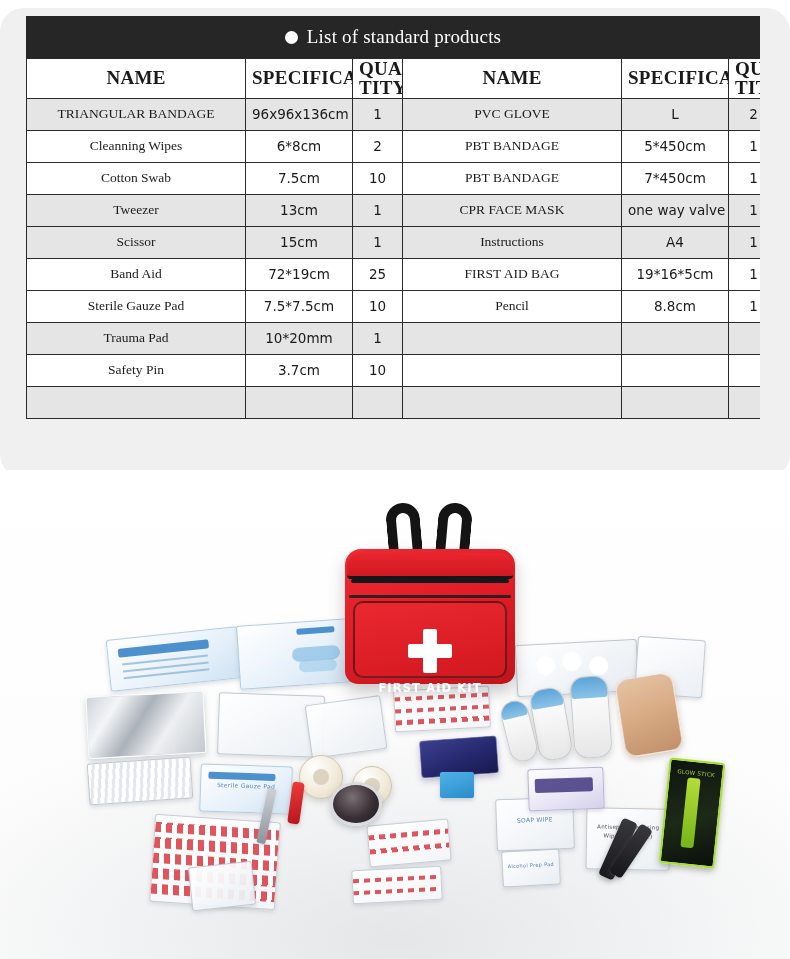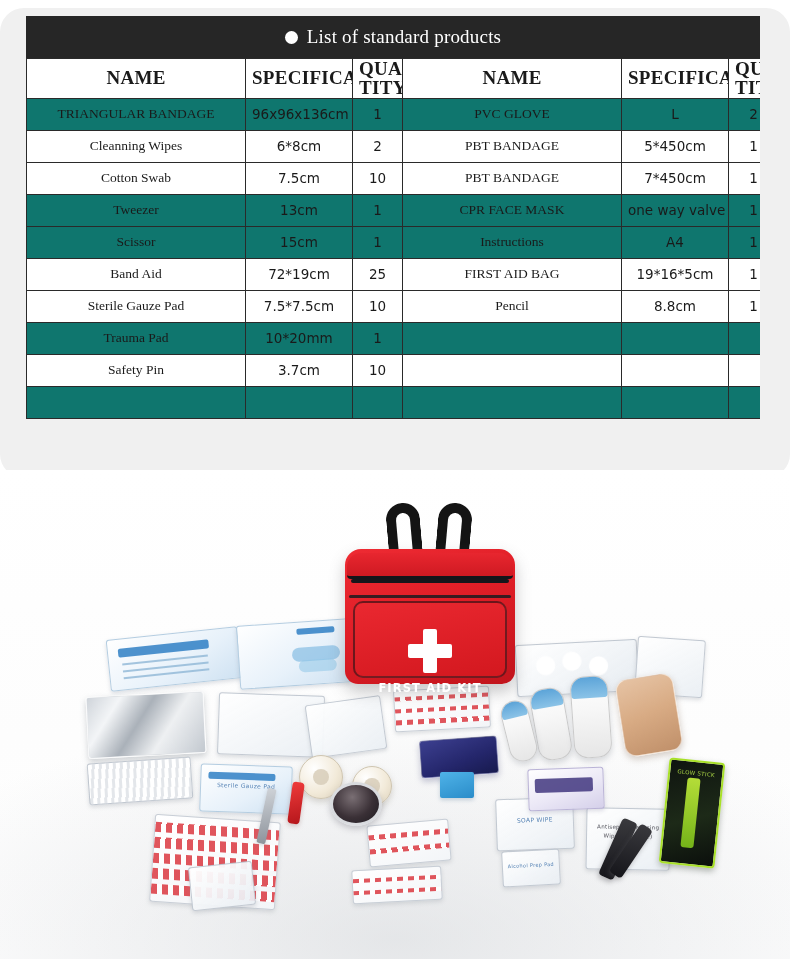--- a/index.html
+++ b/index.html
@@ -93,21 +93,21 @@
     background: #ffffff;
   }
   th.qty-head {
     font-size: 12.5px;
     line-height: 1.02;
     letter-spacing: 0;
     white-space: normal;
     word-break: break-all;
     padding: 0 2px;
   }
-  tbody tr.shade td { background: #0f766e; }
+  tbody tr.shade td { background: #e5e5e5; }
   tbody tr.plain td { background: #ffffff; }
 
   
   col.c-name { width: 219px; }
   col.c-spec { width: 107px; }
   col.c-qty  { width: 50px; }
 
   td.cell-name { font-size: 14px; }
   td.cell-spec { font-family: "DejaVu Sans", "Liberation Sans", sans-serif; font-size: 13px; }
   td.cell-qty  { font-family: "DejaVu Sans", "Liberation Sans", sans-serif; font-size: 13px; }

